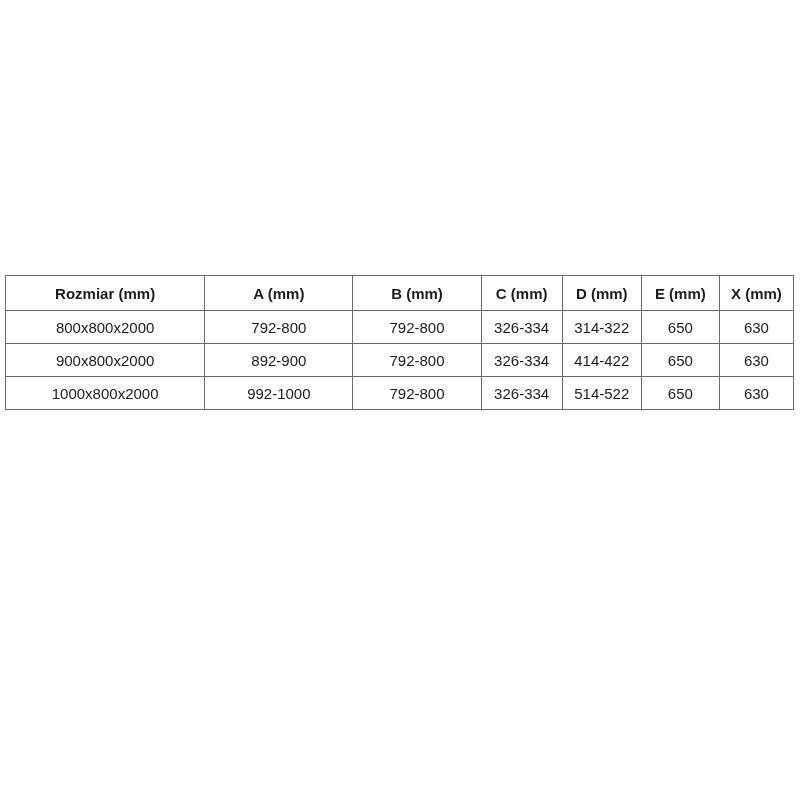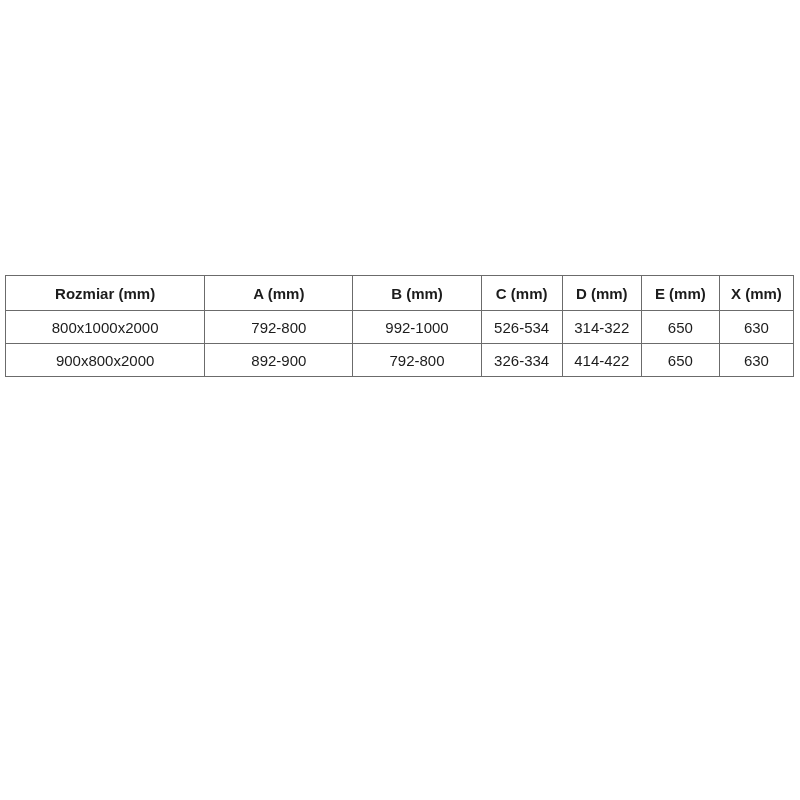--- a/index.html
+++ b/index.html
@@ -78,33 +78,42 @@
             <th>A (mm)</th>
             <th>B (mm)</th>
             <th>C (mm)</th>
             <th>D (mm)</th>
             <th>E (mm)</th>
             <th>X (mm)</th>
           </tr>
       </thead>
       <tbody id="table-body">
           <tr>
-            <td>800x1000x2000</td>
+            <td>800x800x2000</td>
             <td>792-800</td>
-            <td>992-1000</td>
-            <td>526-534</td>
+            <td>792-800</td>
+            <td>326-334</td>
             <td>314-322</td>
             <td>650</td>
             <td>630</td>
           </tr>
           <tr>
             <td>900x800x2000</td>
             <td>892-900</td>
             <td>792-800</td>
             <td>326-334</td>
             <td>414-422</td>
             <td>650</td>
             <td>630</td>
           </tr>
+          <tr>
+            <td>1000x800x2000</td>
+            <td>992-1000</td>
+            <td>792-800</td>
+            <td>326-334</td>
+            <td>514-522</td>
+            <td>650</td>
+            <td>630</td>
+          </tr>
         </tbody>
     </table>
   </div>
 </div>
 
 </body></html>

